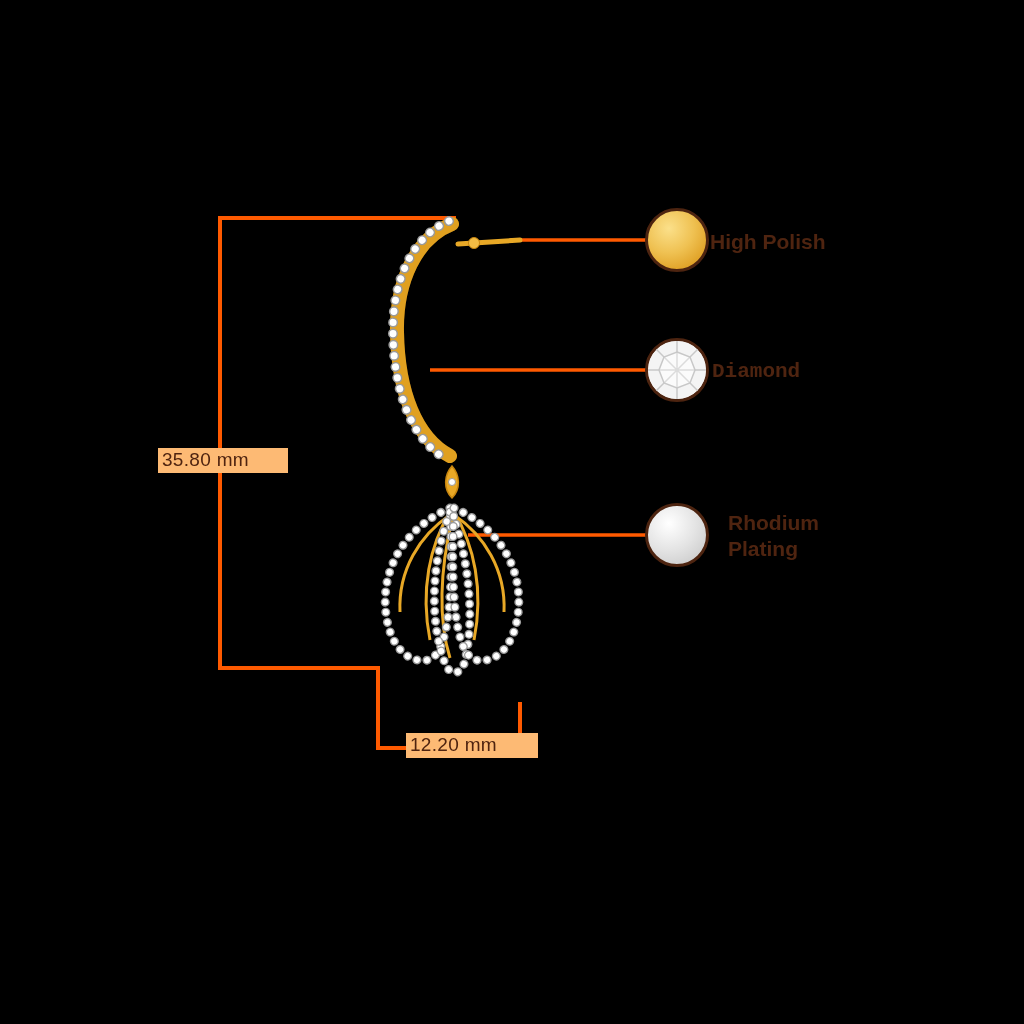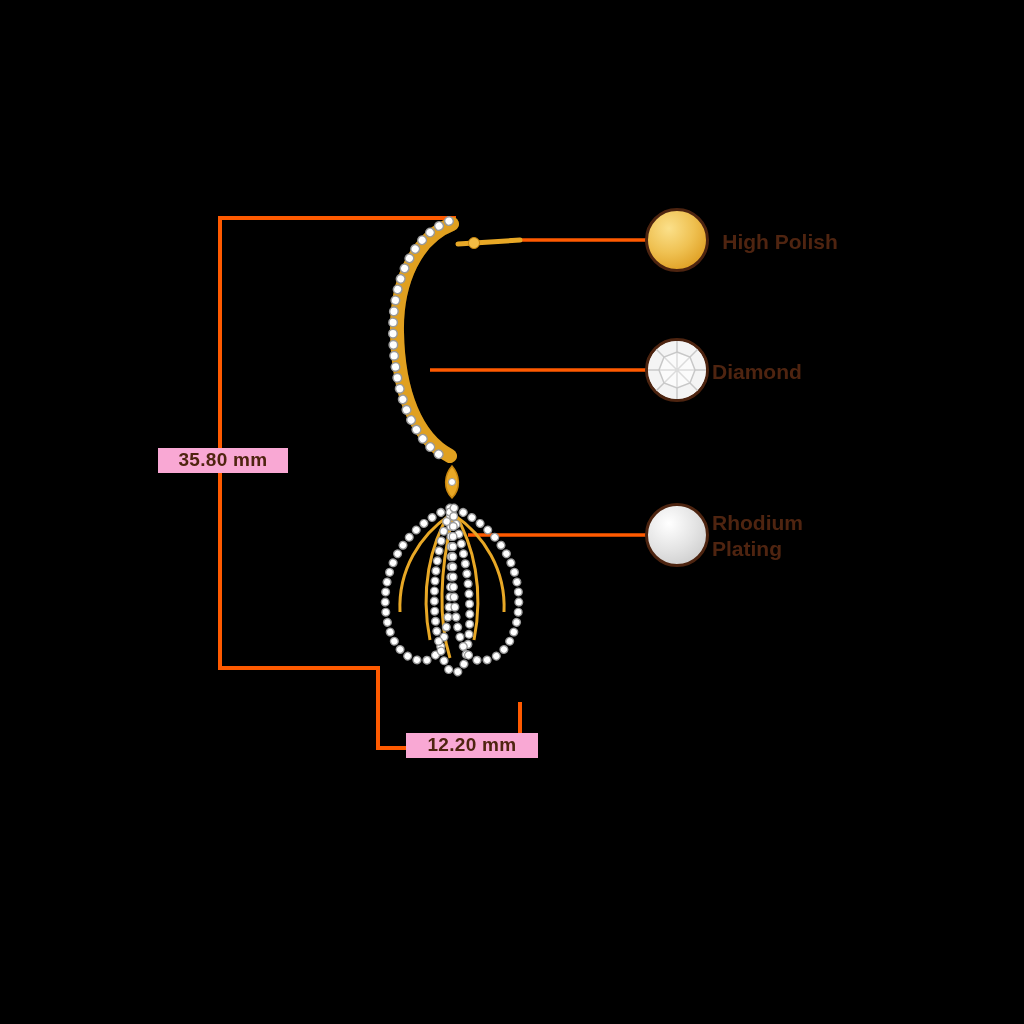--- a/index.html
+++ b/index.html
@@ -18,24 +18,23 @@
     background: #000000;
   }
   svg.art {
     position: absolute;
     left: 0; top: 0;
     width: 1024px; height: 1024px;
   }
   .dim-label {
     position: absolute;
     color: #4f2410;
-    font-weight: bold;
+    font-weight: normal;
     font-size: 19px;
-    text-align: center;
-    background: #f9a8d4;
+    background: #fdba74;
     padding: 2px 4px;
     line-height: 1.1;
     letter-spacing: 0.3px;
   }
   .dim-label.height { left: 158px; top: 448px; width: 122px; }
   .dim-label.width  { left: 406px; top: 733px; width: 124px; }
 
   .legend-item { position: absolute; }
   .swatch {
     position: absolute;
@@ -53,23 +52,23 @@
   .swatch.diamond { background: #f4f4f4; overflow: hidden; }
   .swatch.diamond svg { display: block; width: 58px; height: 58px; }
 
   .legend-label {
     position: absolute;
     color: #4f2410;
     font-weight: bold;
     font-size: 21px;
     line-height: 1.22;
   }
-  .legend-label.one   { left: 710px; top: 229px; width: 140px; text-align: center; }
-  .legend-label.two   { left: 712px; top: 359px; width: 140px; }
-  .legend-label.three { left: 712px; top: 510px; width: 104px; }
+  .legend-label.one   { left: 710px; top: 229px; width: 140px; }
+  .legend-label.two   { left: 712px; top: 359px; width: 140px; font-family: Liberation Mono, monospace; }
+  .legend-label.three { left: 728px; top: 510px; width: 104px; }
 </style>
 </head>
 <body>
 
 <div class="stage">
 
   <svg class="art" viewBox="0 0 1024 1024" aria-hidden="true">
 
     <g stroke="#ff5a00" stroke-width="4" fill="none">
 

